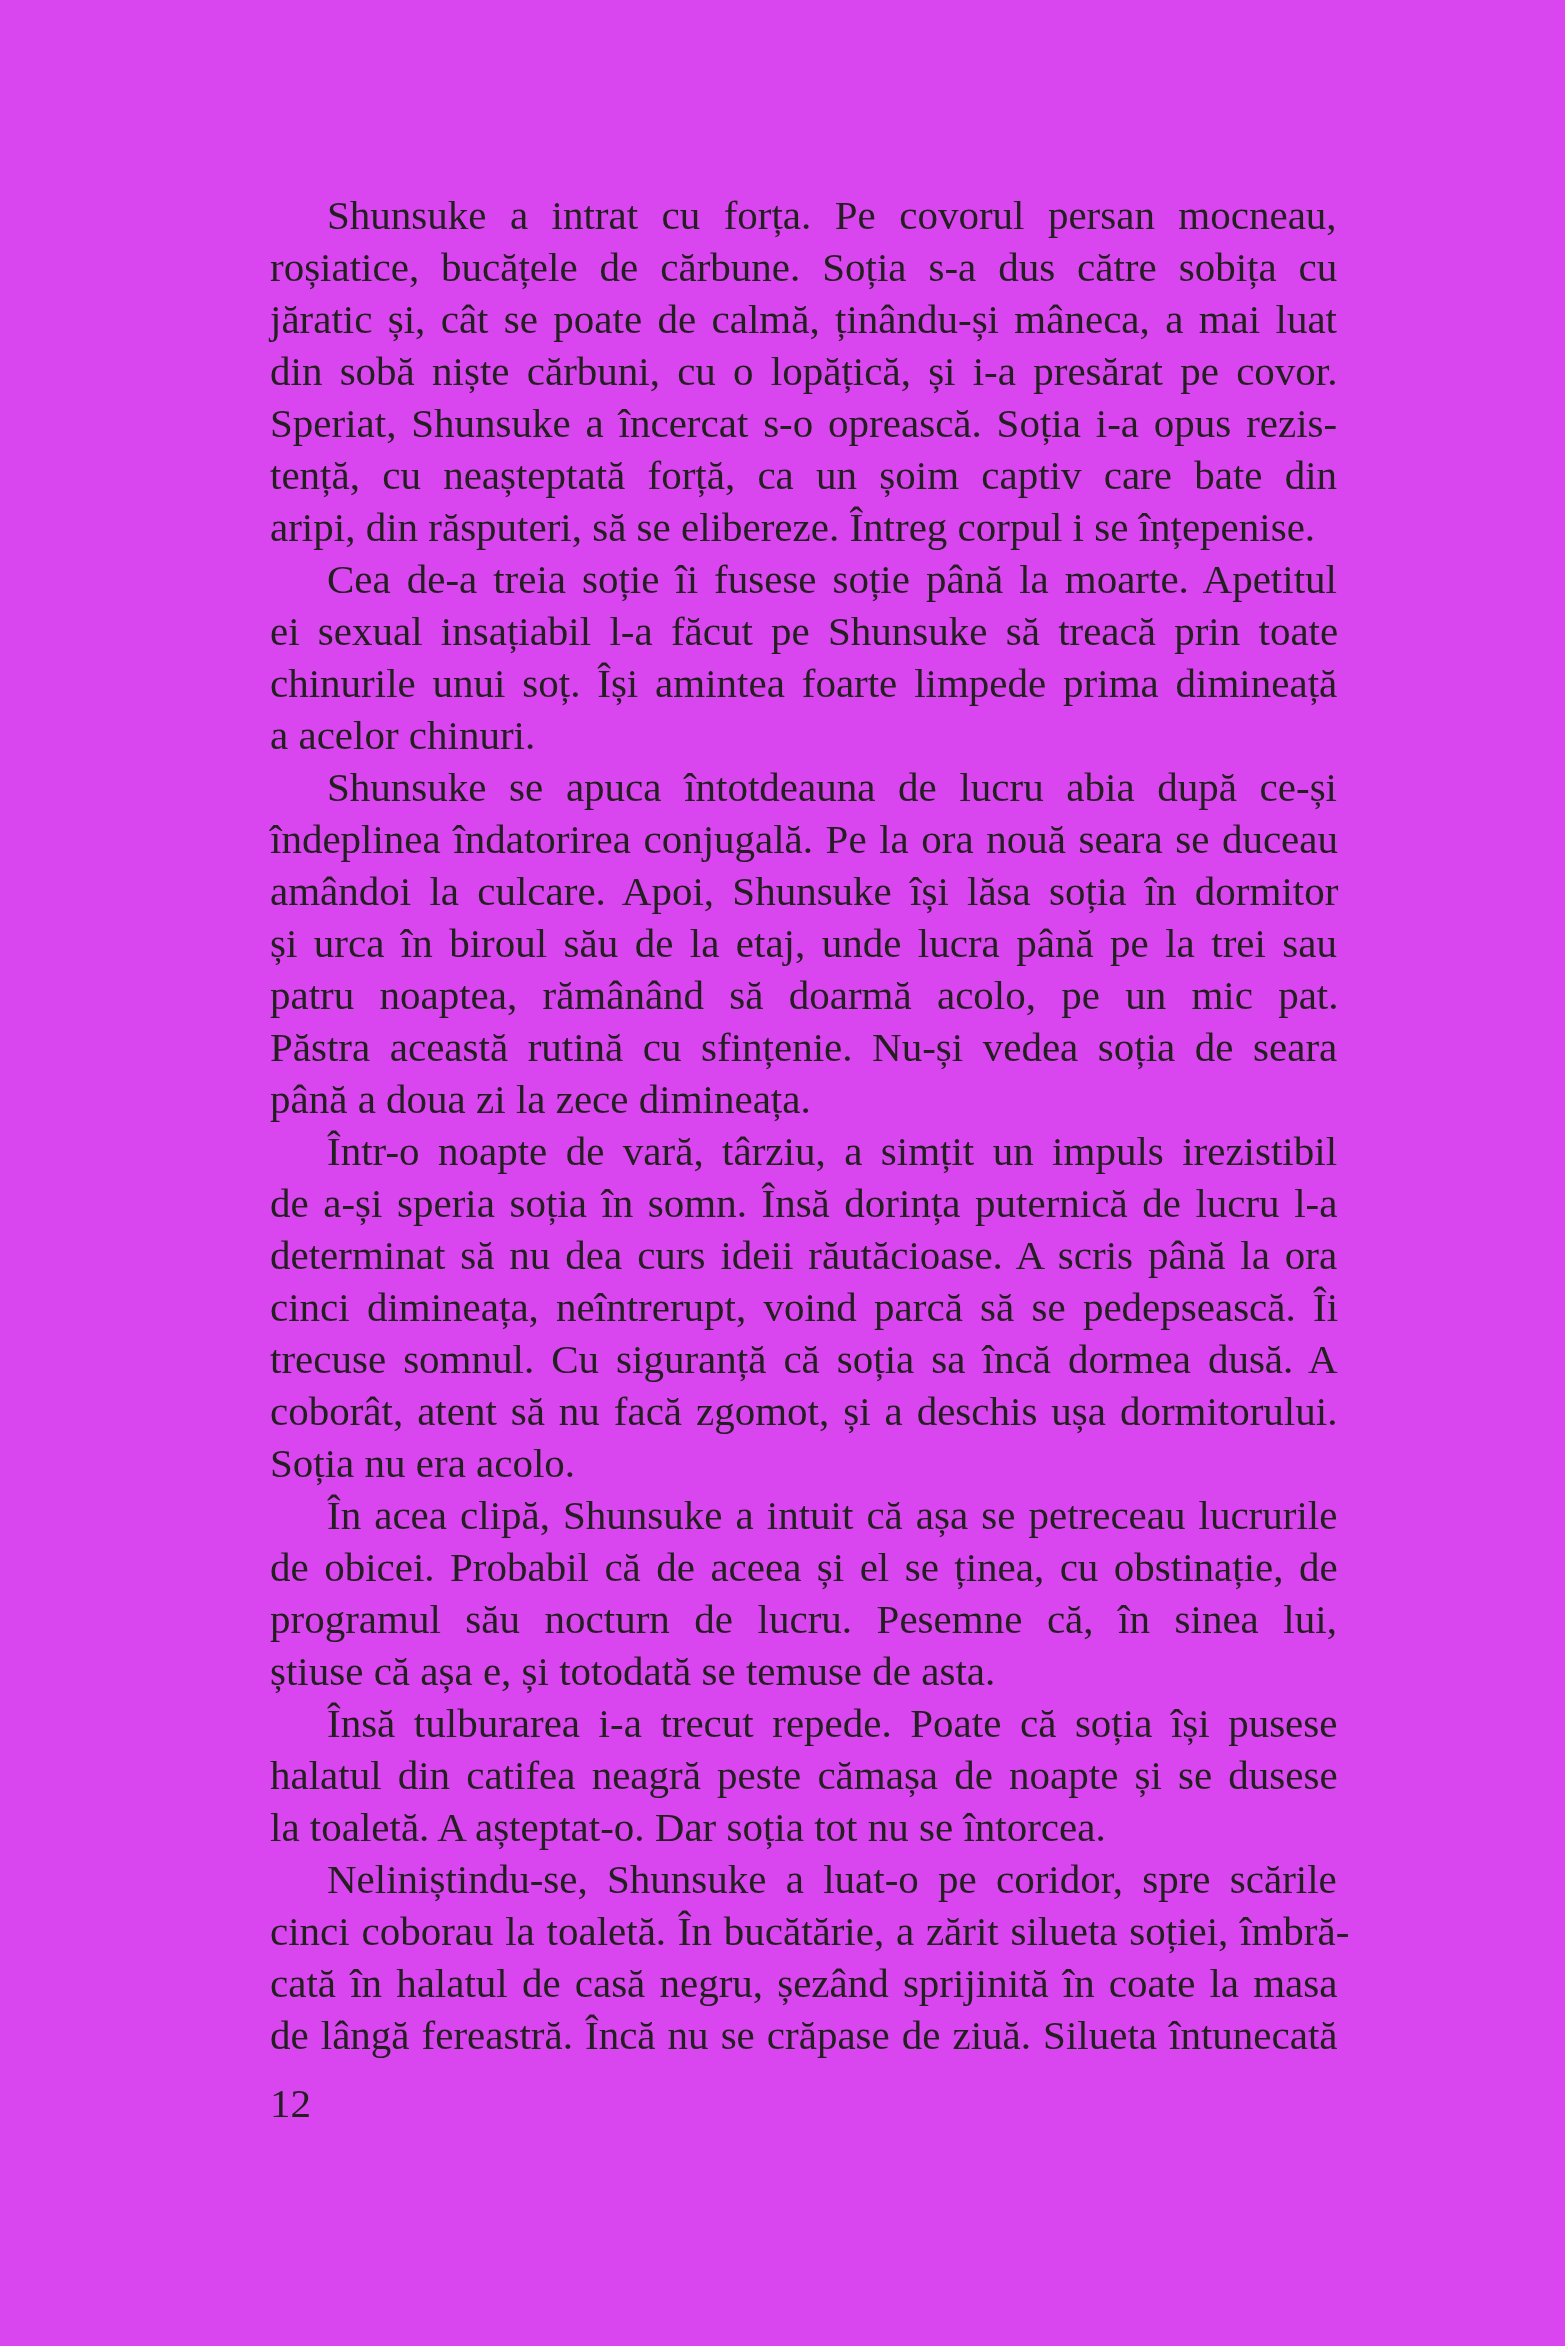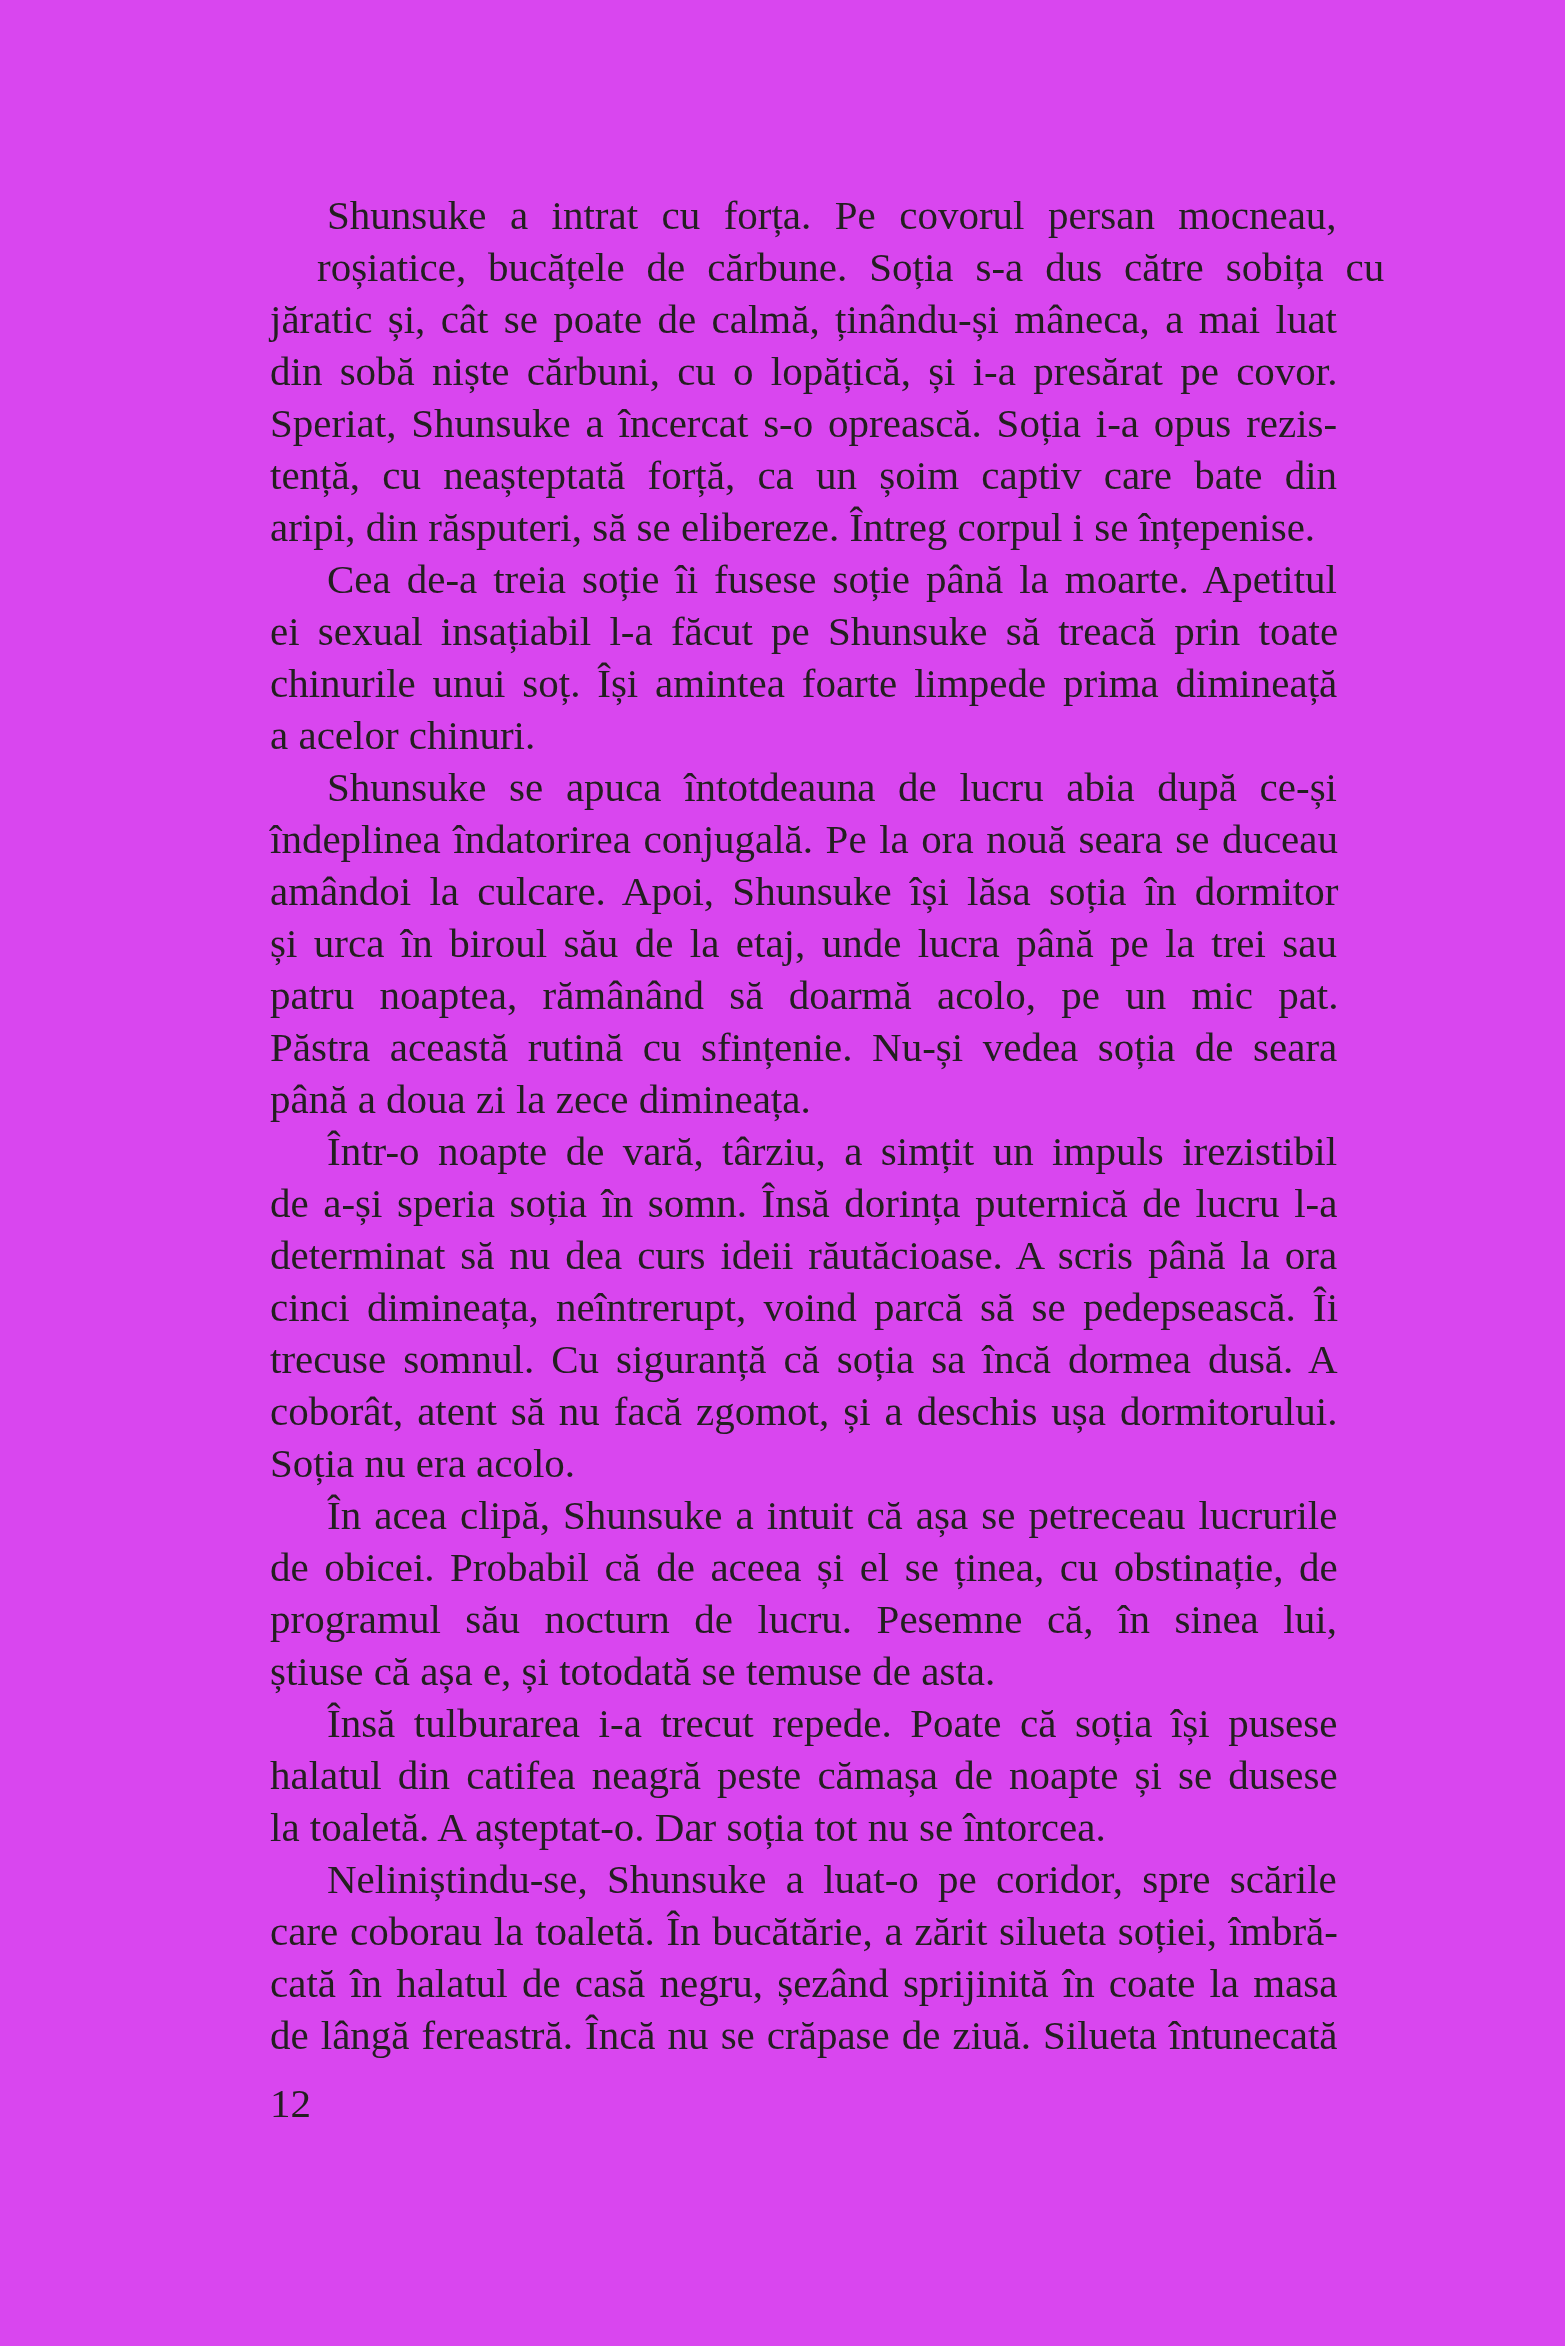--- a/index.html
+++ b/index.html
@@ -51,21 +51,21 @@
     line-height: 52px;
     color: #231f20;
   }
 </style>
 </head>
 <body>
 
 <div class="page">
   <div class="text-block" id="text-block">
       <div class="line indent"><span class="line-inner" style="word-spacing: 13.2px;">Shunsuke a intrat cu forța. Pe covorul persan mocneau,</span></div>
-      <div class="line"><span class="line-inner" style="word-spacing: 11.7px; margin-left: 47px;">roșiatice, bucățele de cărbune. Soția s-a dus către sobița cu</span></div>
+      <div class="line"><span class="line-inner" style="word-spacing: 11.7px;">roșiatice, bucățele de cărbune. Soția s-a dus către sobița cu</span></div>
       <div class="line"><span class="line-inner" style="word-spacing: 5.1px;">jăratic și, cât se poate de calmă, ținându-și mâneca, a mai luat</span></div>
       <div class="line"><span class="line-inner" style="word-spacing: 7px;">din sobă niște cărbuni, cu o lopățică, și i-a presărat pe covor.</span></div>
       <div class="line"><span class="line-inner" style="word-spacing: 4.6px; text-align: right;">Speriat, Shunsuke a încercat s-o oprească. Soția i-a opus rezis-</span></div>
       <div class="line"><span class="line-inner" style="word-spacing: 12px;">tență, cu neașteptată forță, ca un șoim captiv care bate din</span></div>
       <div class="line"><span class="line-inner">aripi, din răsputeri, să se elibereze. Întreg corpul i se înțepenise.</span></div>
       <div class="line indent"><span class="line-inner" style="word-spacing: 5.7px;">Cea de-a treia soție îi fusese soție până la moarte. Apetitul</span></div>
       <div class="line"><span class="line-inner" style="word-spacing: 8px;">ei sexual insațiabil l-a făcut pe Shunsuke să treacă prin toate</span></div>
       <div class="line"><span class="line-inner" style="word-spacing: 6.6px;">chinurile unui soț. Își amintea foarte limpede prima dimineață</span></div>
       <div class="line"><span class="line-inner">a acelor chinuri.</span></div>
       <div class="line indent"><span class="line-inner" style="word-spacing: 12.4px;">Shunsuke se apuca întotdeauna de lucru abia după ce-și</span></div>
@@ -83,19 +83,19 @@
       <div class="line"><span class="line-inner" style="word-spacing: 3.7px;">coborât, atent să nu facă zgomot, și a deschis ușa dormitorului.</span></div>
       <div class="line"><span class="line-inner">Soția nu era acolo.</span></div>
       <div class="line indent"><span class="line-inner" style="word-spacing: 2.8px;">În acea clipă, Shunsuke a intuit că așa se petreceau lucrurile</span></div>
       <div class="line"><span class="line-inner" style="word-spacing: 5.2px;">de obicei. Probabil că de aceea și el se ținea, cu obstinație, de</span></div>
       <div class="line"><span class="line-inner" style="word-spacing: 14.3px;">programul său nocturn de lucru. Pesemne că, în sinea lui,</span></div>
       <div class="line"><span class="line-inner">știuse că așa e, și totodată se temuse de asta.</span></div>
       <div class="line indent"><span class="line-inner" style="word-spacing: 8.3px;">Însă tulburarea i-a trecut repede. Poate că soția își pusese</span></div>
       <div class="line"><span class="line-inner" style="word-spacing: 5.9px;">halatul din catifea neagră peste cămașa de noapte și se dusese</span></div>
       <div class="line"><span class="line-inner">la toaletă. A așteptat-o. Dar soția tot nu se întorcea.</span></div>
       <div class="line indent"><span class="line-inner" style="word-spacing: 9px;">Neliniștindu-se, Shunsuke a luat-o pe coridor, spre scările</span></div>
-      <div class="line"><span class="line-inner" style="word-spacing: 1.5px;">care coborau la toaletă. În bucătărie, a zărit silueta soției, îmbră-</span></div>
+      <div class="line"><span class="line-inner" style="word-spacing: 1.5px;">cinci coborau la toaletă. În bucătărie, a zărit silueta soției, îmbră-</span></div>
       <div class="line"><span class="line-inner" style="word-spacing: 3.9px;">cată în halatul de casă negru, șezând sprijinită în coate la masa</span></div>
       <div class="line"><span class="line-inner" style="word-spacing: 1.8px;">de lângă fereastră. Încă nu se crăpase de ziuă. Silueta întunecată</span></div>
     </div>
   <div class="page-number">12</div>
 </div>
 
 
 </body></html>

